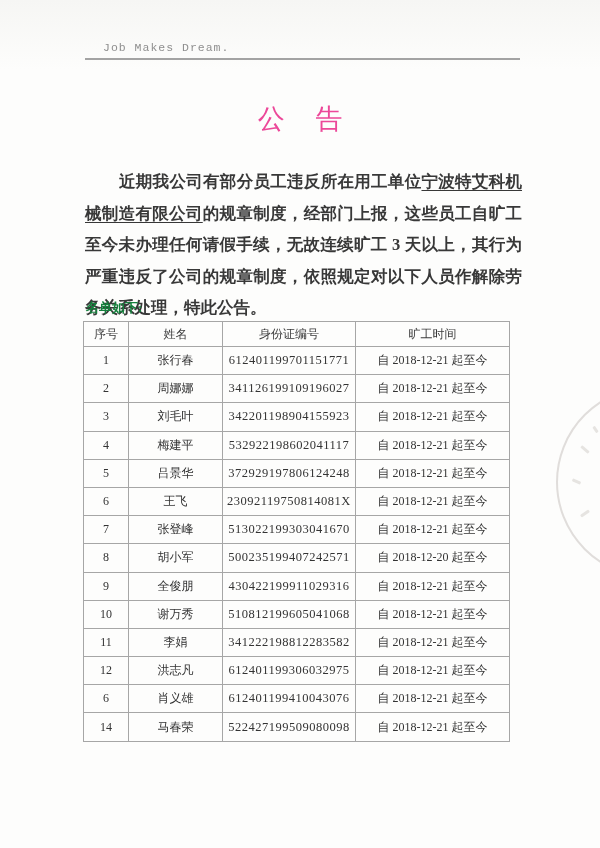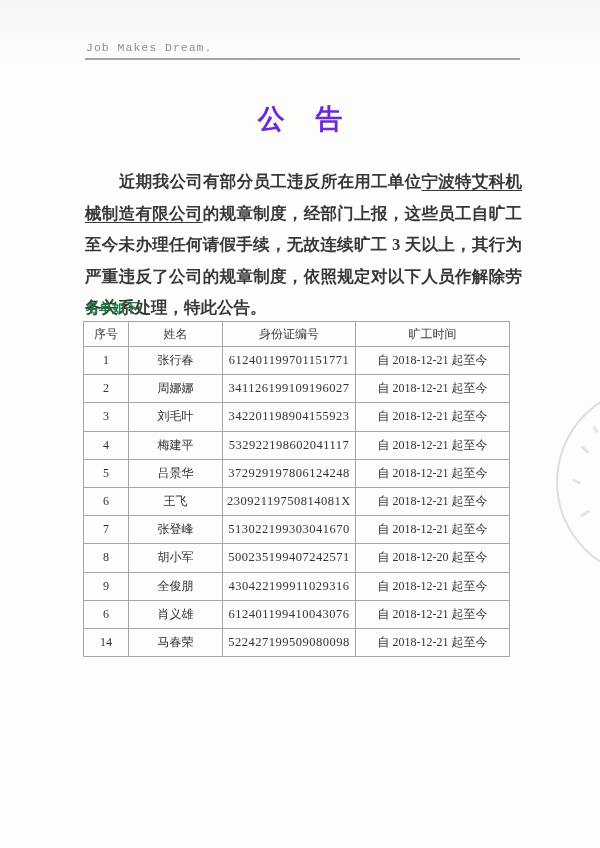--- a/index.html
+++ b/index.html
@@ -7,35 +7,35 @@
     width: 600px; height: 848px;
     background: linear-gradient(#f6f6f4, #fdfdfc 70px);
     font-family: "Liberation Serif", "DejaVu Serif", serif;
     color: #333;
     position: relative;
     overflow: hidden;
   }
   .page { position: absolute; inset: 0; }
 
   .header-row {
-    position: absolute; top: 41px; left: 86px; width: 434px;
+    position: absolute; top: 41px; left: 103px; width: 434px;
     display: flex; justify-content: space-between; align-items: flex-end;
     font-family: "Liberation Mono", "DejaVu Sans Mono", monospace;
     font-size: 11.5px; color: #8f8f8f; letter-spacing: 1px;
     white-space: nowrap;
   }
   .header-rule {
     position: absolute; top: 58px; left: 85px; width: 435px;
     border-top: 2px solid #a3a3a3;
   }
 
   .doc-title {
     position: absolute; top: 101px; left: 0; width: 600px;
     text-align: center;
-    font-size: 27px; font-weight: bold; color: #6d28d9;
+    font-size: 27px; font-weight: normal; color: #ec4899;
     letter-spacing: 12px; text-indent: 12px;
   }
 
   .notice-paragraph {
     position: absolute; top: 166px; left: 85px; width: 437px;
     font-size: 16.5px; line-height: 31.5px;
     text-align: justify; text-indent: 34px;
     color: #383838;
     font-weight: bold;
   }
@@ -160,20 +160,38 @@
           <td class="id-cell">500235199407242571</td>
           <td>自 2018-12-20 起至今</td>
         </tr>
         <tr>
           <td>9</td>
           <td>全俊朋</td>
           <td class="id-cell">430422199911029316</td>
           <td>自 2018-12-21 起至今</td>
         </tr>
         <tr>
+          <td>10</td>
+          <td>谢万秀</td>
+          <td class="id-cell">510812199605041068</td>
+          <td>自 2018-12-21 起至今</td>
+        </tr>
+        <tr>
+          <td>11</td>
+          <td>李娟</td>
+          <td class="id-cell">341222198812283582</td>
+          <td>自 2018-12-21 起至今</td>
+        </tr>
+        <tr>
+          <td>12</td>
+          <td>洪志凡</td>
+          <td class="id-cell">612401199306032975</td>
+          <td>自 2018-12-21 起至今</td>
+        </tr>
+        <tr>
           <td>6</td>
           <td>肖义雄</td>
           <td class="id-cell">612401199410043076</td>
           <td>自 2018-12-21 起至今</td>
         </tr>
         <tr>
           <td>14</td>
           <td>马春荣</td>
           <td class="id-cell">522427199509080098</td>
           <td>自 2018-12-21 起至今</td>

